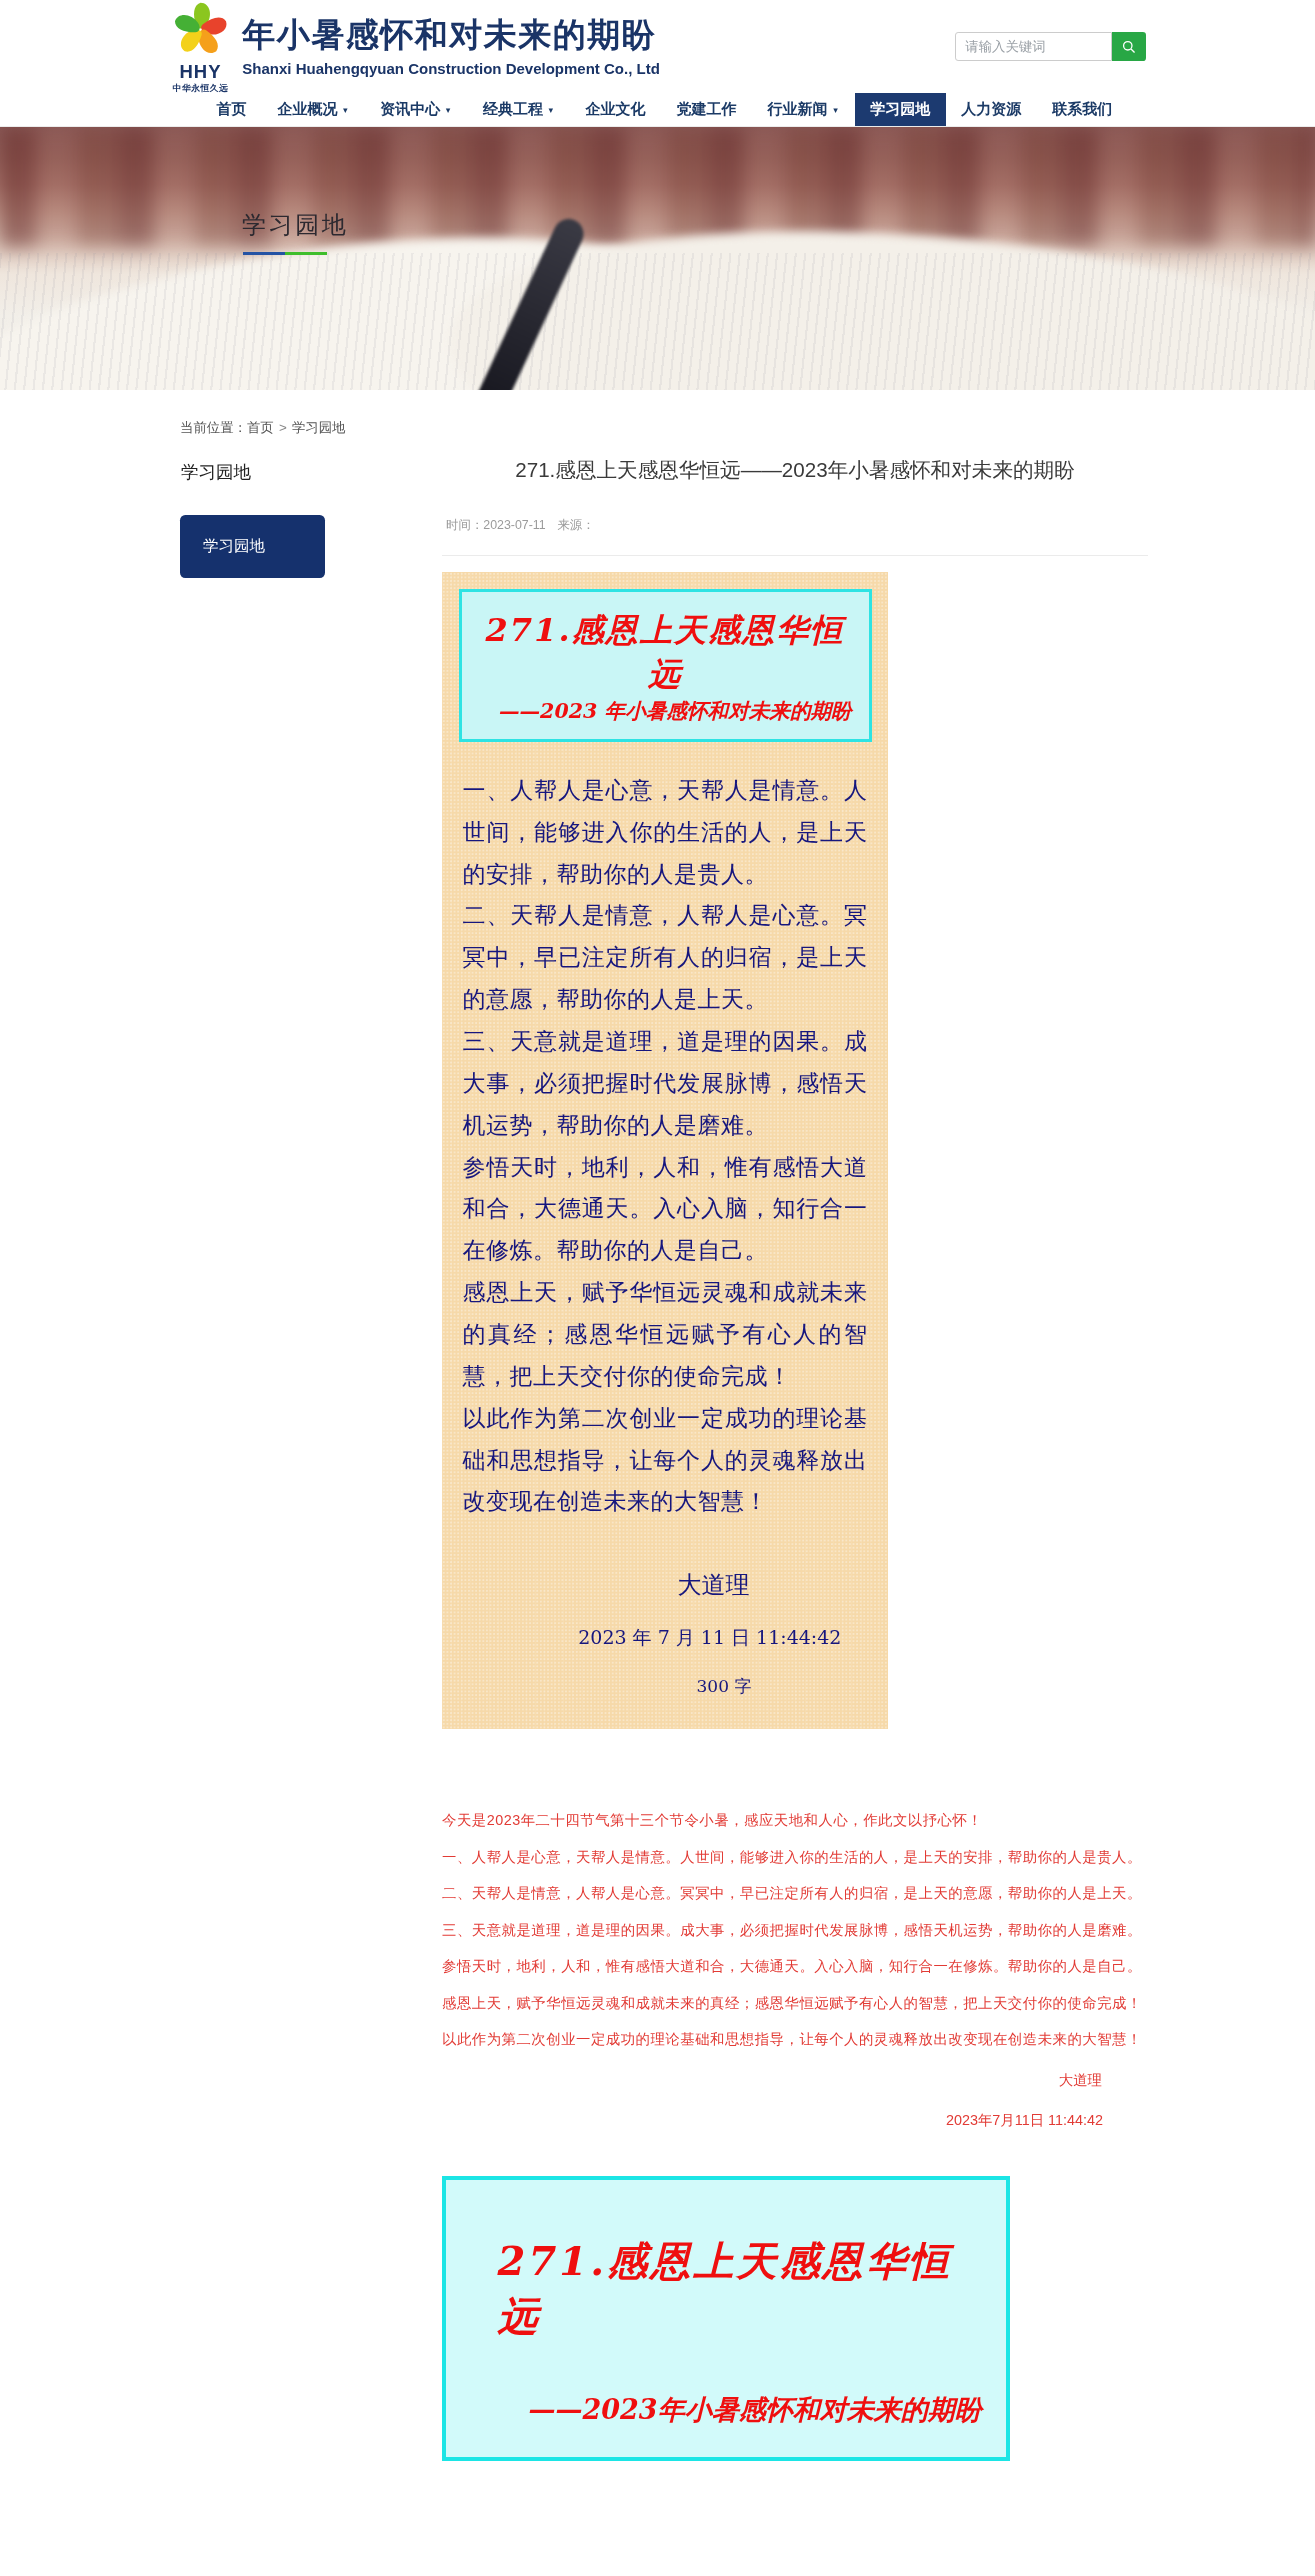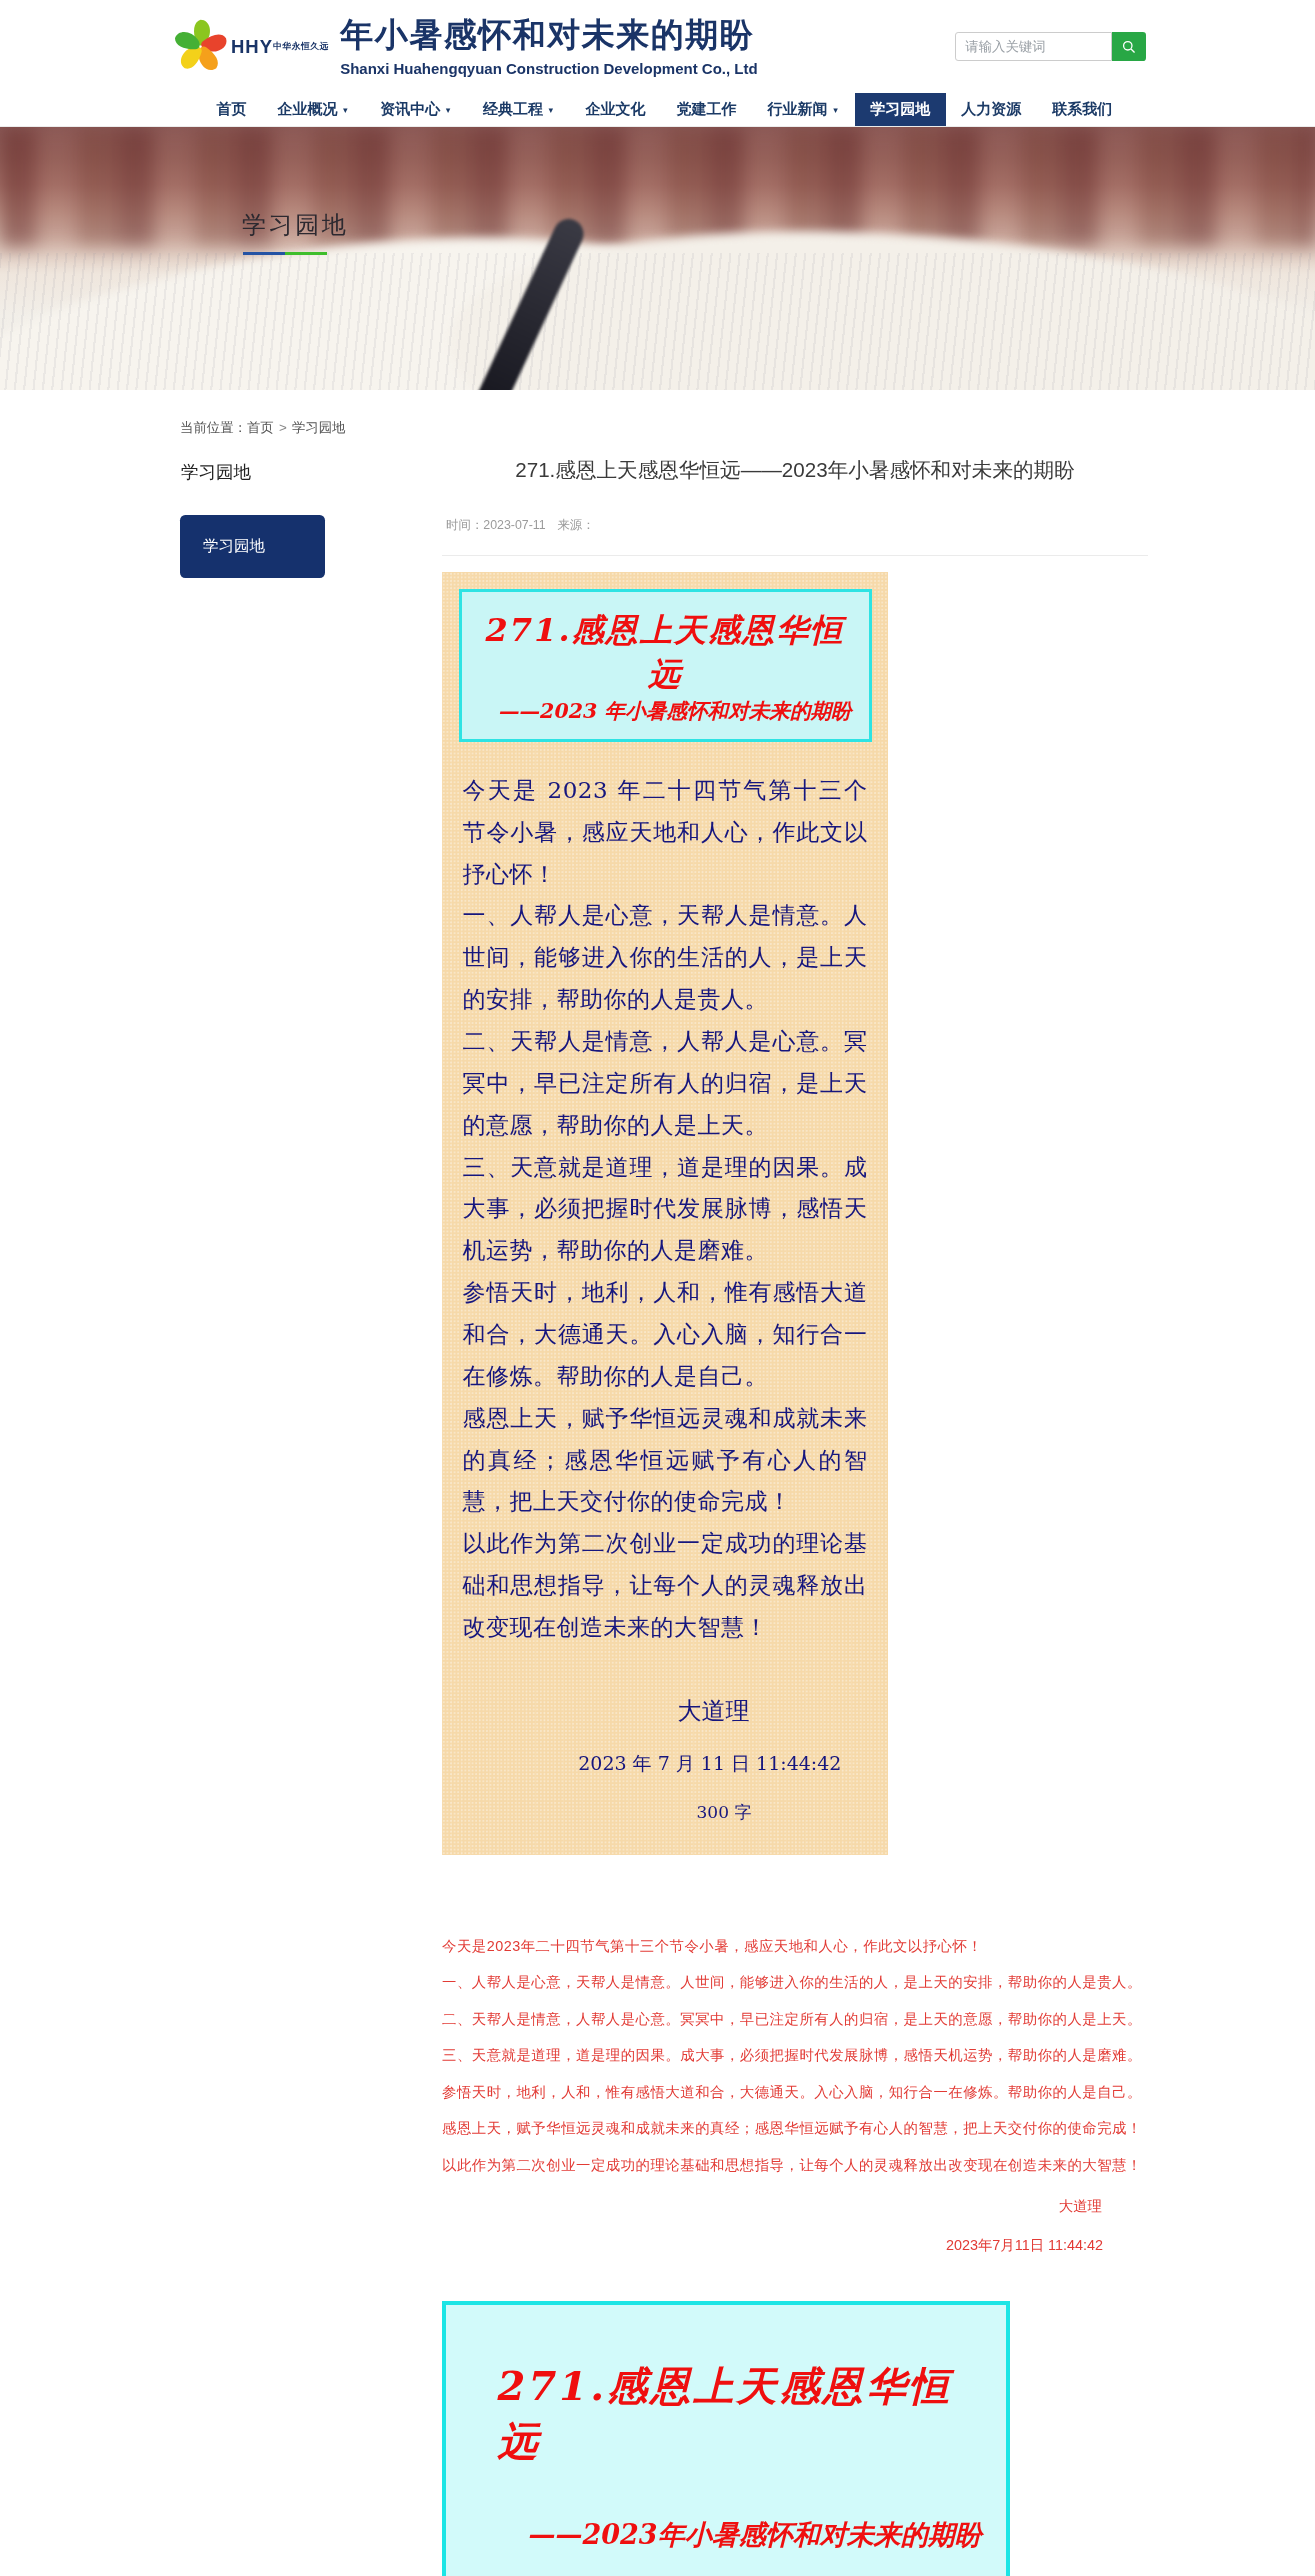--- a/index.html
+++ b/index.html
@@ -2,21 +2,21 @@
 <html style="font-size:8.2px"><head>
 <meta charset="utf-8">
 <style>
   *{box-sizing:border-box;margin:0;padding:0}
   html{background:#fff}
   body{width:1316px;font-family:"Liberation Sans",sans-serif;color:#333;background:#fff}
 
   
   .site-header{height:93px;background:#fff;display:flex;align-items:center;justify-content:space-between;padding:0 170px 0 170px}
   .logo-block{display:flex;align-items:center}
-  .logo-left{display:flex;flex-direction:row;align-items:center;margin-right:11.3px}
+  .logo-left{display:flex;flex-direction:column;align-items:center;margin-right:11.3px}
   .logo-acronym{font-size:18.5px;font-weight:bold;color:#1a3467;letter-spacing:1px;margin-top:1px}
   .logo-tagline{font-size:8.8px;color:#1a3467;font-weight:bold;letter-spacing:0.5px}
   .logo-text{display:flex;flex-direction:column;justify-content:center}
   .company-cn{font-size:33px;font-weight:bold;color:#1a3467;letter-spacing:1.5px;line-height:1.15}
   .company-en{font-size:15px;color:#1a3467;font-weight:bold;margin-top:5.2px}
   .search-box{display:flex;align-items:flex-end}
   .search-input{width:157px;height:29px;border:0.5px solid #ccc;border-radius:3.1px 0 0 3.1px;padding:0 9.3px;font-size:13.4px;color:#333;outline:none}
   .search-input::placeholder{color:#9aa0a6}
   .search-btn{width:34px;height:29px;border:none;background:#28a745;border-radius:0 3.1px 3.1px 0;display:flex;align-items:center;justify-content:center;cursor:pointer}
 
@@ -187,21 +187,20 @@
       <span>时间：2023-07-11</span>
       <span>来源：</span>
     </div>
     <hr class="article-divider">
 
     <figure class="doc-image">
       <div class="doc-title-box">
         <div class="doc-title">271.感恩上天感恩华恒远</div>
         <div class="doc-subtitle">——2023 年小暑感怀和对未来的期盼</div>
       </div>
-      <p class="doc-para">今天是 2023 年二十四节气第十三个节令小暑，感应天地和人心，作此文以抒心怀！</p>
       <p class="doc-para">一、人帮人是心意，天帮人是情意。人世间，能够进入你的生活的人，是上天的安排，帮助你的人是贵人。</p>
       <p class="doc-para">二、天帮人是情意，人帮人是心意。冥冥中，早已注定所有人的归宿，是上天的意愿，帮助你的人是上天。</p>
       <p class="doc-para">三、天意就是道理，道是理的因果。成大事，必须把握时代发展脉博，感悟天机运势，帮助你的人是磨难。</p>
       <p class="doc-para">参悟天时，地利，人和，惟有感悟大道和合，大德通天。入心入脑，知行合一在修炼。帮助你的人是自己。</p>
       <p class="doc-para">感恩上天，赋予华恒远灵魂和成就未来的真经；感恩华恒远赋予有心人的智慧，把上天交付你的使命完成！</p>
       <p class="doc-para">以此作为第二次创业一定成功的理论基础和思想指导，让每个人的灵魂释放出改变现在创造未来的大智慧！</p>
       <div class="doc-sign">大道理</div>
       <div class="doc-date">2023 年 7 月 11 日 11:44:42</div>
       <div class="doc-count">300 字</div>
     </figure>

